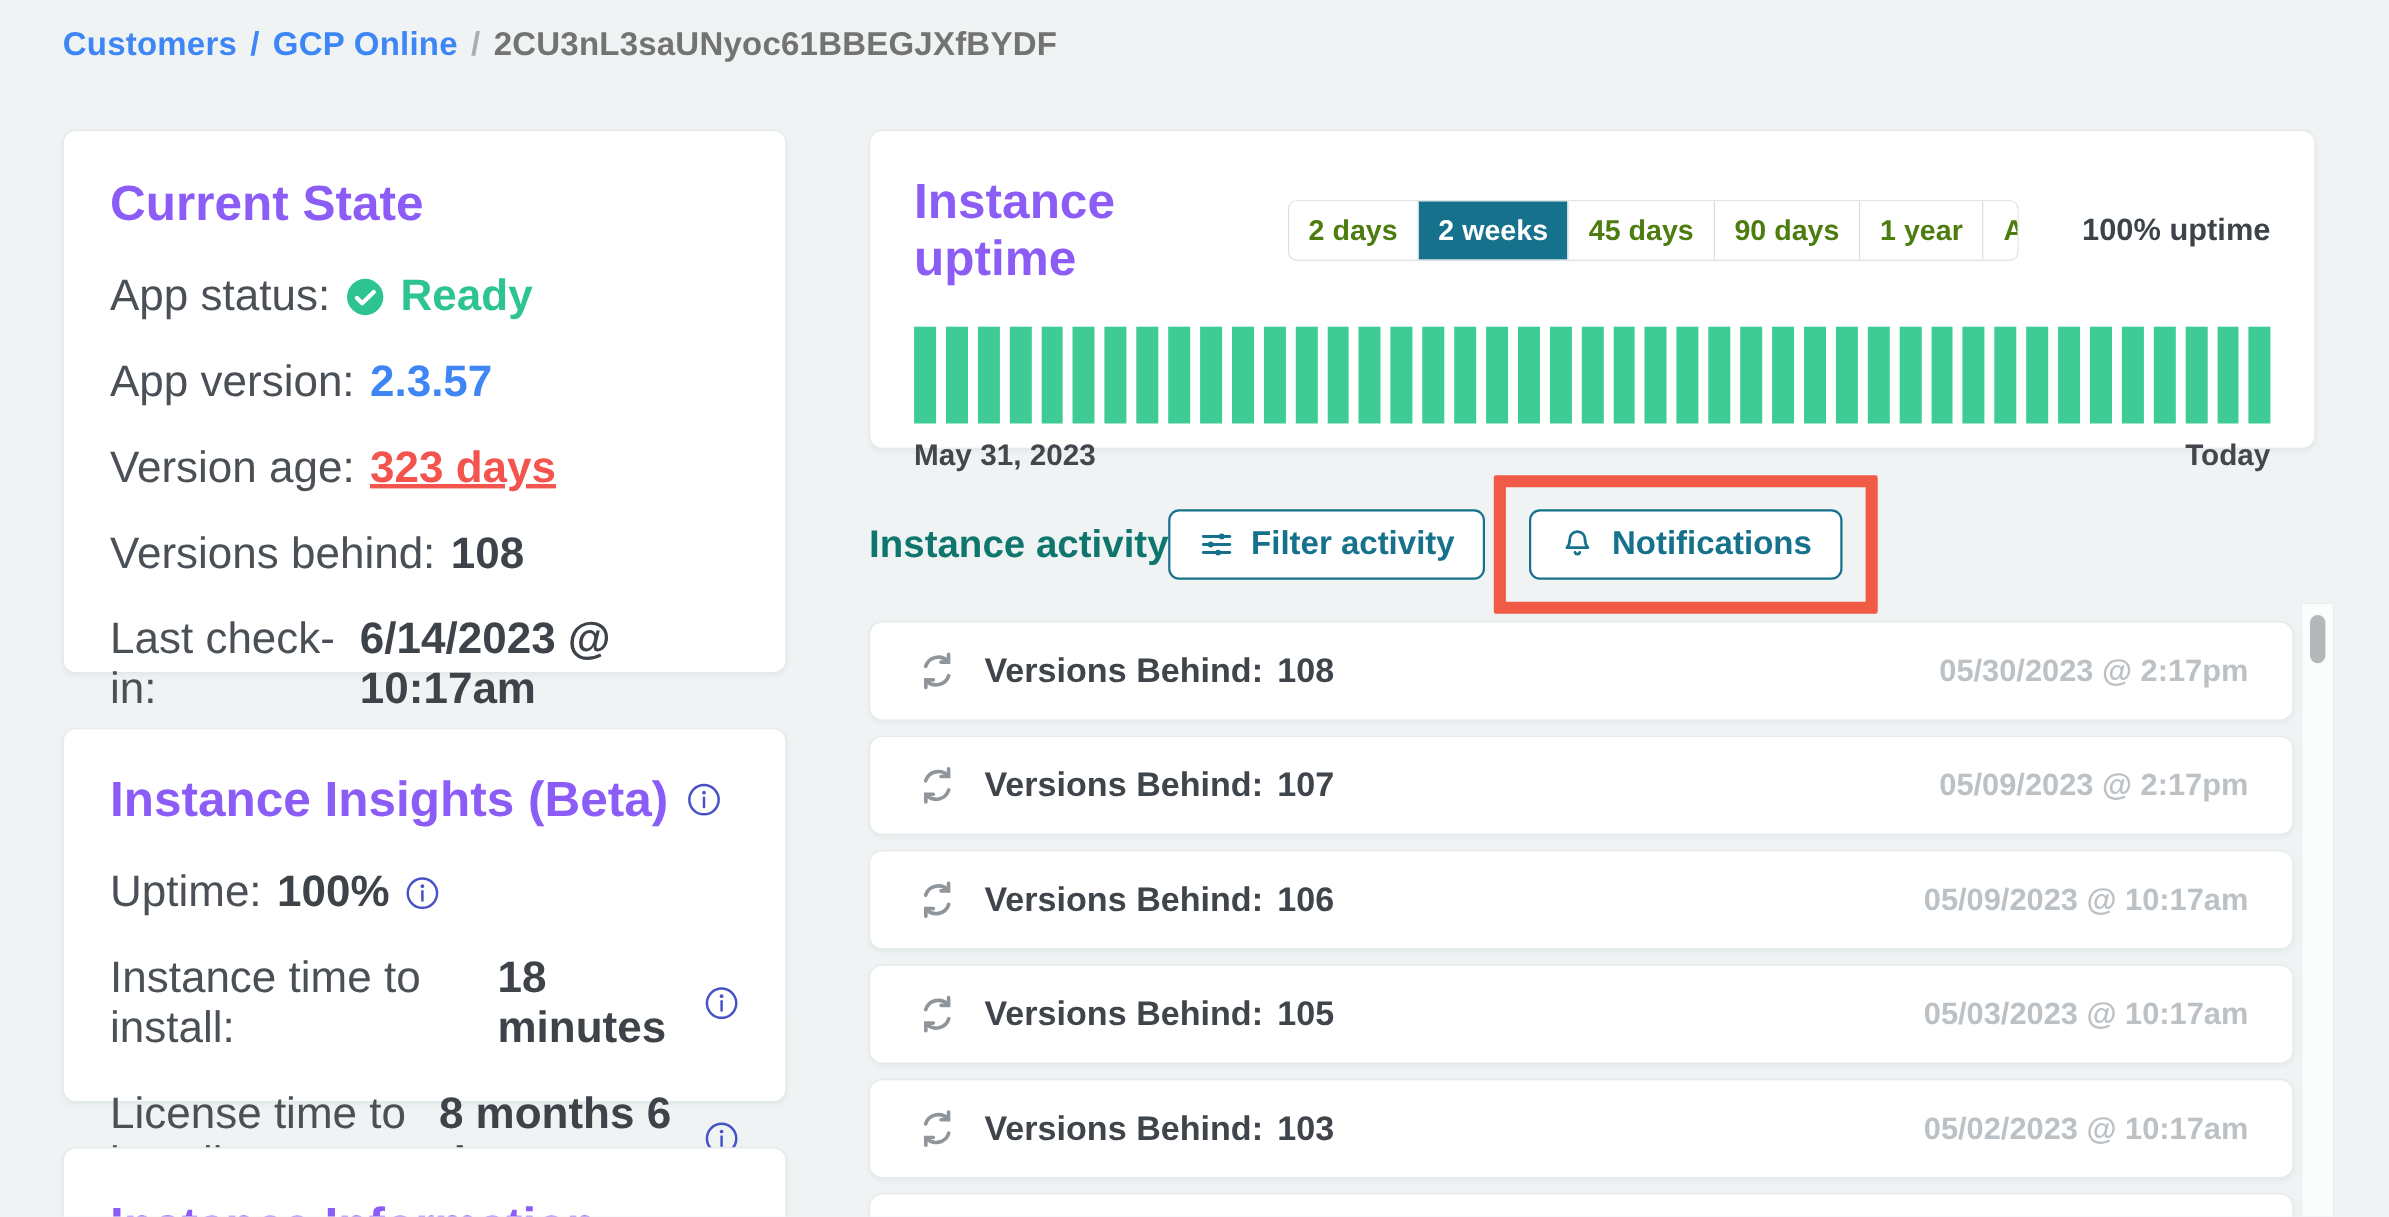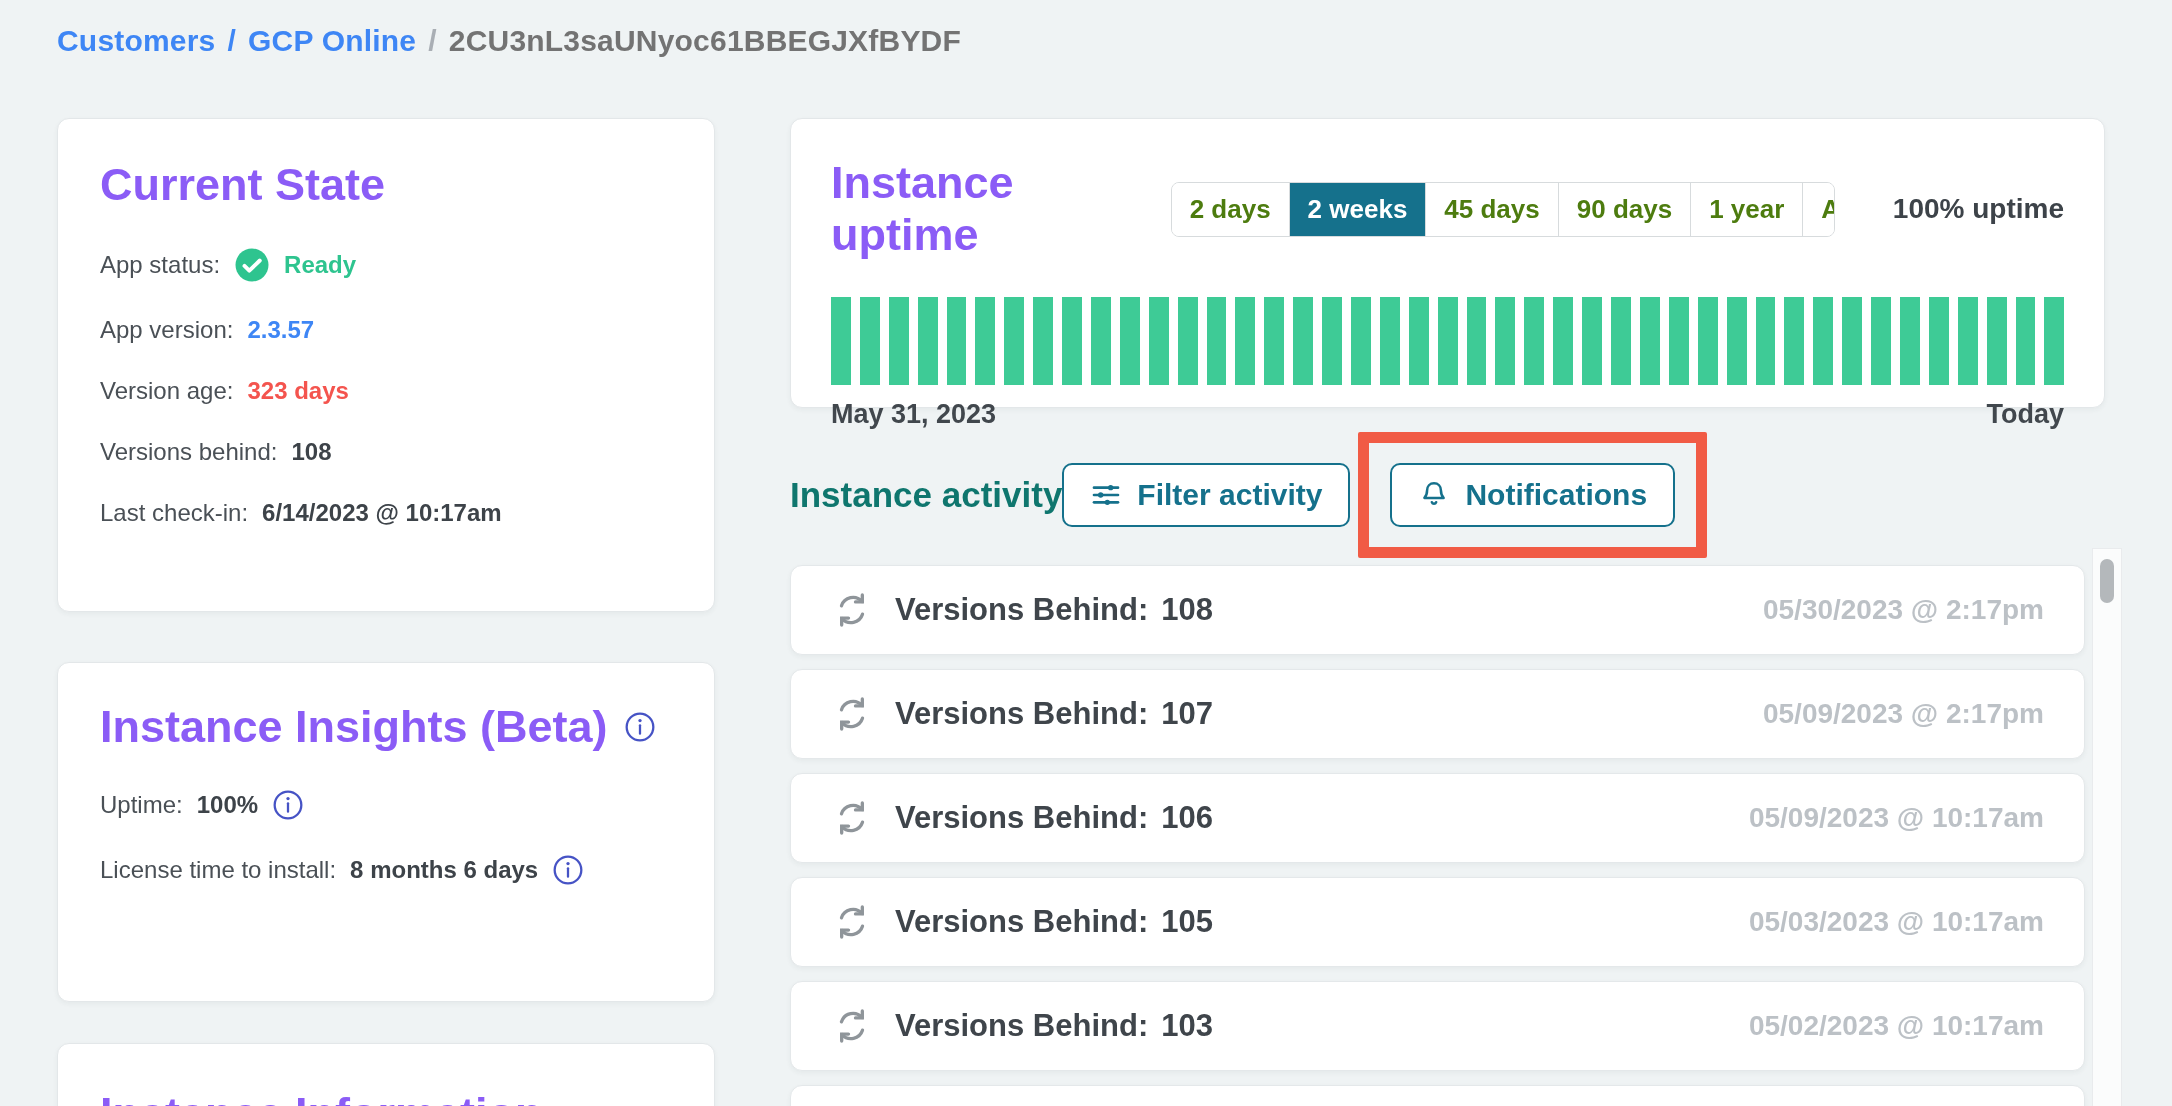--- a/index.html
+++ b/index.html
@@ -25,26 +25,26 @@
   
   .card {
     position:absolute; background:#fff;
     border:1px solid #e3e7e9; border-radius:12px;
     box-shadow:0 2px 5px rgba(40,50,60,.05);
   }
   .card-title { font-size:45px; font-weight:700; color:#8b5cf6; }
 
   
   #current-state { left:57px; top:118px; width:658px; height:494px; padding:40px 42px; }
-  .cs-row { display:flex; align-items:center; gap:14px; font-size:24px; color:#4a5056; }
+  .cs-row { display:flex; align-items:center; gap:14px; font-size:40px; color:#4a5056; }
   .cs-row .lbl { font-weight:400; }
   .cs-row .val { font-weight:700; color:#3d4349; }
   .val-green { color:var(--status_green,#2ec48f) !important; }
   .val-blue  { color:var(--link_blue,#3e86f5) !important; }
-  .val-red   { color:var(--alert_red,#f4544e) !important; }
+  .val-red   { color:var(--alert_red,#f4544e) !important;text-decoration:underline; }
   .cs-note { font-size:27px; font-weight:600; color:#9aa1a8; margin-top:10px; }
   .mt-lg { margin-top:36px; } .mt-md { margin-top:33px; }
 
   
   #instance-insights { left:57px; top:662px; width:658px; height:340px; padding:38px 42px; }
   .title-row { display:flex; align-items:center; gap:16px; }
 
   
   #instance-information { left:57px; top:1043px; width:658px; height:260px; padding:44px 42px; }
 
@@ -174,20 +174,31 @@
     <span class="val">100%</span>
     <span class="icon">
       <svg width="32" height="32" viewBox="0 0 24 24" fill="none" stroke="#4653c5" stroke-width="1.7">
           <circle cx="12" cy="12" r="10"></circle>
           <line x1="12" y1="10.7" x2="12" y2="17" stroke-linecap="round"></line>
           <circle cx="12" cy="7.2" r="1.25" fill="#4653c5" stroke="none"></circle>
         </svg>
     </span>
   </div>
 
+  <div class="cs-row mt-md">
+    <span class="lbl">Instance time to install:</span>
+    <span class="val">18 minutes</span>
+    <span class="icon">
+      <svg width="32" height="32" viewBox="0 0 24 24" fill="none" stroke="#4653c5" stroke-width="1.7">
+          <circle cx="12" cy="12" r="10"></circle>
+          <line x1="12" y1="10.7" x2="12" y2="17" stroke-linecap="round"></line>
+          <circle cx="12" cy="7.2" r="1.25" fill="#4653c5" stroke="none"></circle>
+        </svg>
+    </span>
+  </div>
 
   <div class="cs-row mt-md">
     <span class="lbl">License time to install:</span>
     <span class="val">8 months 6 days</span>
     <span class="icon">
       <svg width="32" height="32" viewBox="0 0 24 24" fill="none" stroke="#4653c5" stroke-width="1.7">
           <circle cx="12" cy="12" r="10"></circle>
           <line x1="12" y1="10.7" x2="12" y2="17" stroke-linecap="round"></line>
           <circle cx="12" cy="7.2" r="1.25" fill="#4653c5" stroke="none"></circle>
         </svg>

